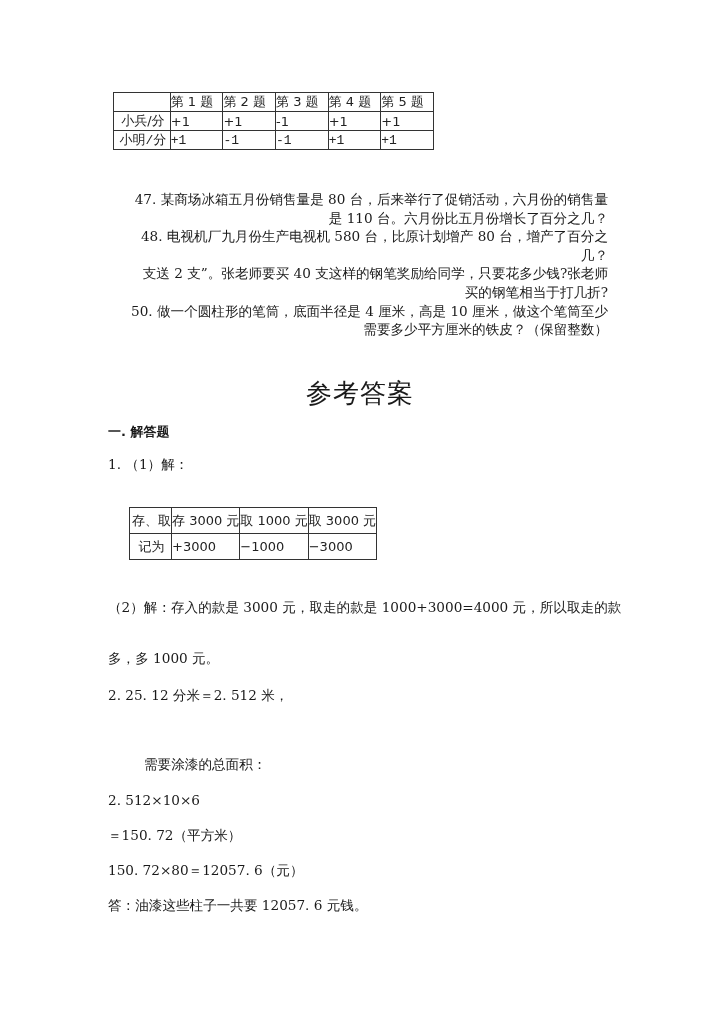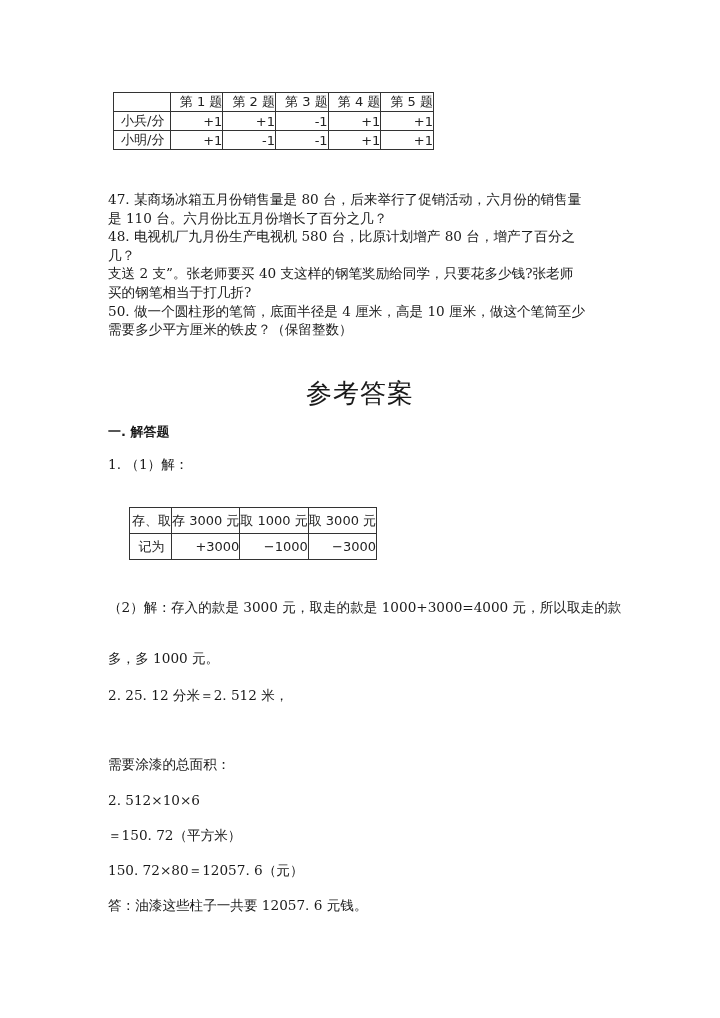--- a/index.html
+++ b/index.html
@@ -10,28 +10,28 @@
   }
   .abs { position: absolute; }
   table.grid {
     border-collapse: collapse;
     font-family: "DejaVu Sans", "Liberation Sans", sans-serif;
     font-size: 13px; color: #222;
   }
   table.grid td {
     border: 1.4px solid #333;
     padding: 0;
-    text-align: right;
+    text-align: left;
     white-space: nowrap;
     overflow: hidden;
   }
   table.grid td.rowhead { text-align: center; padding-left: 2px; }
   .q-block {
     left: 108px; top: 190px; width: 500px;
-    font-size: 13.6px; line-height: 18.6px;
+    font-size: 13.6px; line-height: 18.6px; text-align: right;
   }
   .q-block p { margin: 0; }
   .title {
     left: 0; width: 720px; top: 376px; text-align: center;
     font-size: 26px; letter-spacing: 1px;
   }
   .section {
     left: 108px; top: 423px; font-size: 13px; font-weight: bold;
     font-family: "DejaVu Sans", "Liberation Sans", sans-serif;
   }
@@ -51,21 +51,21 @@
     <td style="width:52px;">第 5 题</td>
   </tr>
   <tr style="height:19px;">
     <td class="rowhead">小兵/分</td>
     <td>+1</td>
     <td>+1</td>
     <td>-1</td>
     <td>+1</td>
     <td>+1</td>
   </tr>
-  <tr style="height:18px;">
+  <tr style="height:18px;font-family:Liberation Mono, monospace;">
     <td class="rowhead">小明/分</td>
     <td>+1</td>
     <td>-1</td>
     <td>-1</td>
     <td>+1</td>
     <td>+1</td>
   </tr>
 </tbody>
   </table>
 
@@ -100,17 +100,17 @@
     <td>−1000</td>
     <td>−3000</td>
   </tr>
 </tbody>
   </table>
 
 <div class="abs line" style="top:599px;">（2）解：存入的款是 3000 元，取走的款是 1000+3000=4000 元，所以取走的款</div>
 <div class="abs line" style="top:650px;">多，多 1000 元。</div>
 
 <div class="abs line" style="top:687px;">2. 25. 12 分米＝2. 512 米，</div>
-<div class="abs line" style="top:756px;">需要涂漆的总面积：</div>
+<div class="abs line" style="top:756px;margin-left:36px;">需要涂漆的总面积：</div>
 <div class="abs line" style="top:792px;">2. 512×10×6</div>
 <div class="abs line" style="top:827px;">＝150. 72（平方米）</div>
 <div class="abs line" style="top:862px;">150. 72×80＝12057. 6（元）</div>
 <div class="abs line" style="top:897px;">答：油漆这些柱子一共要 12057. 6 元钱。</div>
 
 </body></html>

